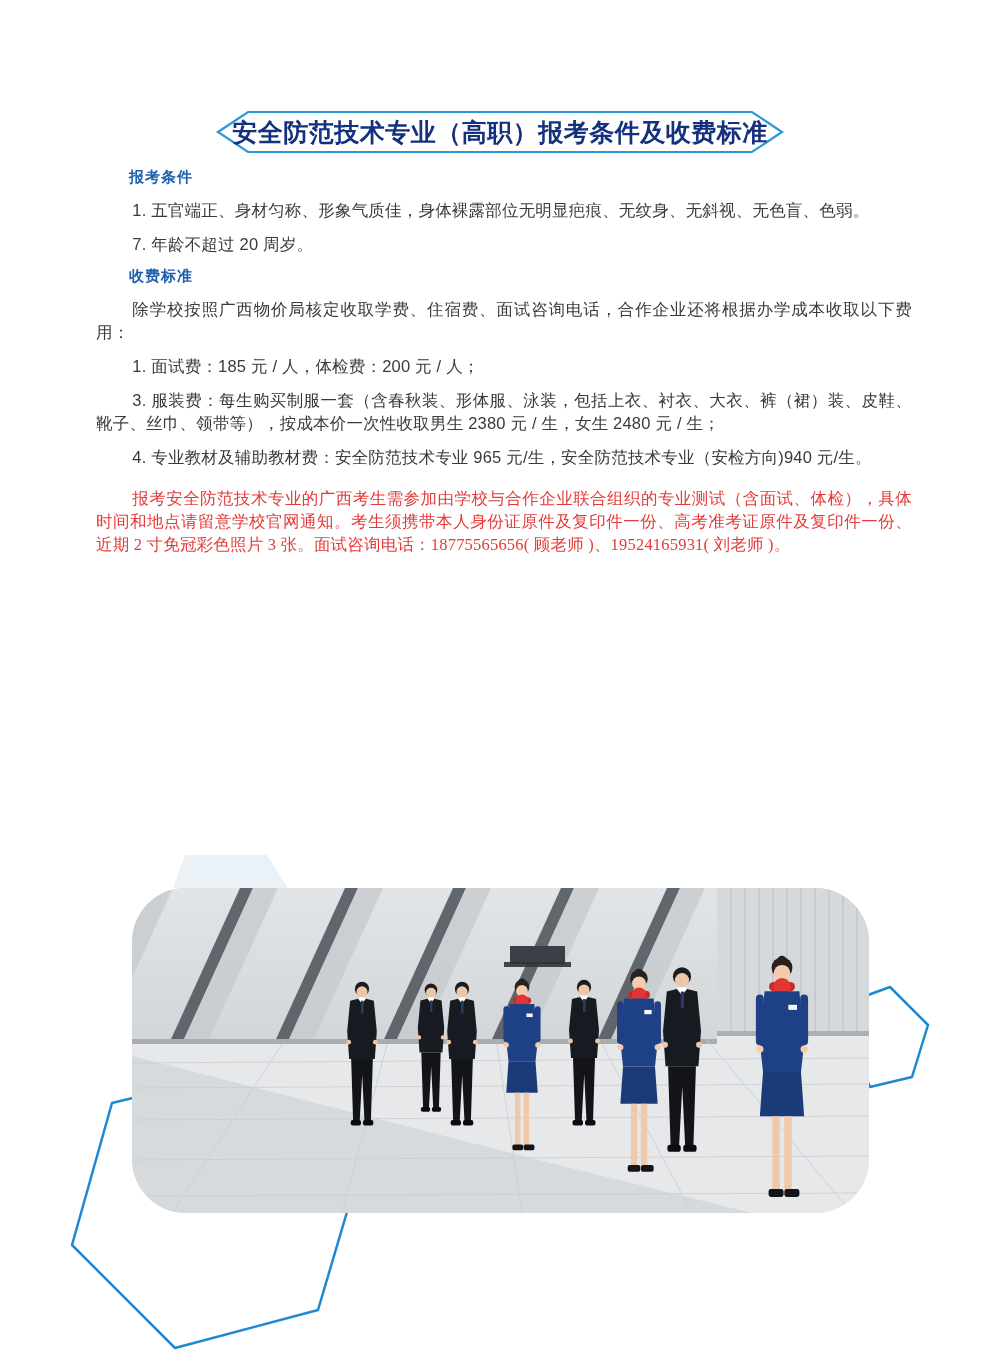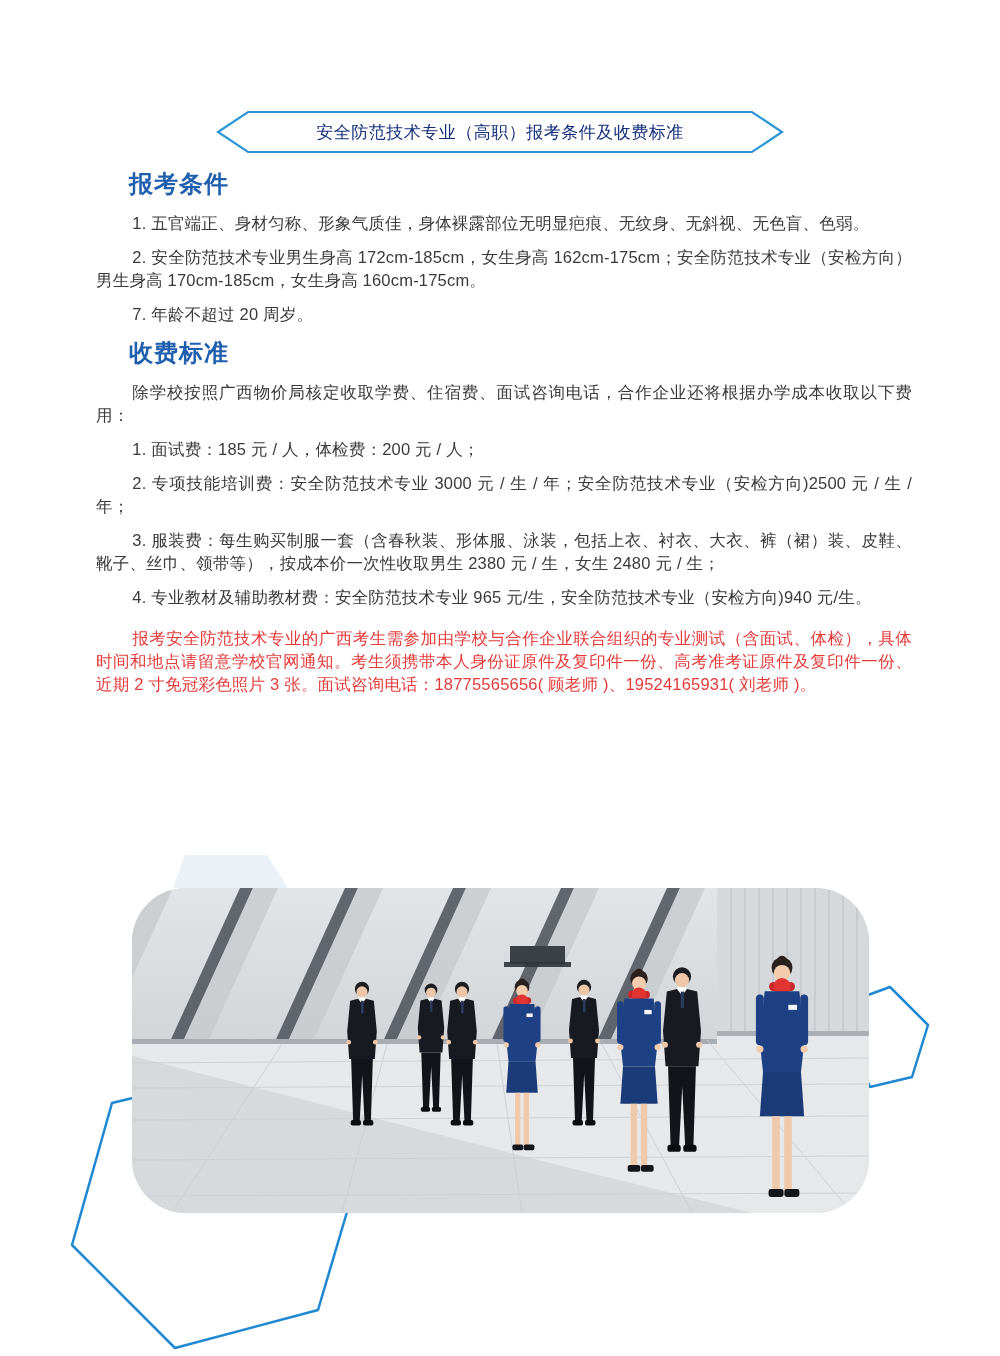--- a/index.html
+++ b/index.html
@@ -6,35 +6,35 @@
   .page{
     position:relative;width:1000px;height:1356px;background:#fff;overflow:hidden;
     font-family:"Liberation Sans","DejaVu Sans",sans-serif;
   }
   
   .banner{position:absolute;left:215px;top:110px;width:570px;height:44px;}
   .banner svg{position:absolute;left:0;top:0;}
   .banner .banner-text{
     position:absolute;left:0;top:0;width:100%;height:100%;
     display:flex;align-items:center;justify-content:center;
-    font-size:17px;font-weight:400;color:var(--banner-text,#15307c);
+    font-size:25px;font-weight:700;color:var(--banner-text,#15307c);
     letter-spacing:0.5px;
   }
   
   .content{position:absolute;left:96px;top:168px;width:816px;}
   h2.sec{
-    margin:0 0 12px 33px;font-size:24px;font-weight:600;
+    margin:0 0 12px 33px;font-size:15px;font-weight:600;
     color:var(--heading,#1f5fae);letter-spacing:1px;
   }
   h2.sec.second{}
   p.item{
     margin:11px 0;font-size:16.5px;line-height:23px;color:var(--body,#3a3a3a);
     text-indent:2.2em;text-align:justify;letter-spacing:0.2px;
   }
-  p.notice{color:var(--notice,#e43b3a);}
+  p.notice{color:var(--notice,#e43b3a);font-family:Liberation Serif, serif;}
   p.notice.first{margin-top:18px;}
   
   .decor{position:absolute;z-index:1;}
   .decor-trapezoid{left:170px;top:853px;}
   .decor-hex-left{left:40px;top:1060px;}
   .decor-hex-right{left:830px;top:960px;}
   
   .photo{
     position:absolute;left:132px;top:888px;width:737px;height:325px;
     border-radius:54px;overflow:hidden;z-index:2;background:#dde0e2;
@@ -49,27 +49,25 @@
   <div class="banner">
     <svg width="570" height="44" viewBox="0 0 570 44">
       <polygon points="3,22 33,2 537,2 567,22 537,42 33,42" fill="#ffffff" stroke="#2b97d8" stroke-width="2.2" stroke-linejoin="miter"></polygon>
     </svg>
     <div class="banner-text">安全防范技术专业（高职）报考条件及收费标准</div>
   </div>
 
   <div class="content">
     <h2 class="sec">报考条件</h2>
     <p class="item">1. 五官端正、身材匀称、形象气质佳，身体裸露部位无明显疤痕、无纹身、无斜视、无色盲、色弱。</p>
-    <p class="item">2. 安全防范技术专业男生身高 172cm-185cm，女生身高 162cm-175cm；安全防范技术专业（安检方向）男生身高 170cm-185cm，女生身高 160cm-175cm。</p>
     <p class="item">7. 年龄不超过 20 周岁。</p>
 
     <h2 class="sec second">收费标准</h2>
     <p class="item">除学校按照广西物价局核定收取学费、住宿费、面试咨询电话，合作企业还将根据办学成本收取以下费用：</p>
     <p class="item">1. 面试费：185 元 / 人，体检费：200 元 / 人；</p>
-    <p class="item">2. 专项技能培训费：安全防范技术专业 3000 元 / 生 / 年；安全防范技术专业（安检方向)2500 元 / 生 / 年；</p>
     <p class="item">3. 服装费：每生购买制服一套（含春秋装、形体服、泳装，包括上衣、衬衣、大衣、裤（裙）装、皮鞋、靴子、丝巾、领带等），按成本价一次性收取男生 2380 元 / 生，女生 2480 元 / 生；</p>
     <p class="item">4. 专业教材及辅助教材费：安全防范技术专业 965 元/生，安全防范技术专业（安检方向)940 元/生。</p>
 
     <p class="item notice first">报考安全防范技术专业的广西考生需参加由学校与合作企业联合组织的专业测试（含面试、体检），具体时间和地点请留意学校官网通知。考生须携带本人身份证原件及复印件一份、高考准考证原件及复印件一份、近期 2 寸免冠彩色照片 3 张。面试咨询电话：18775565656( 顾老师 )、19524165931( 刘老师 )。</p>
   </div>
 
   <svg class="decor decor-trapezoid" width="120" height="36" viewBox="0 0 120 36">
     <polygon points="15,2 97,2 118,35 3,35" fill="#eaf2f8"></polygon>
   </svg>
 

